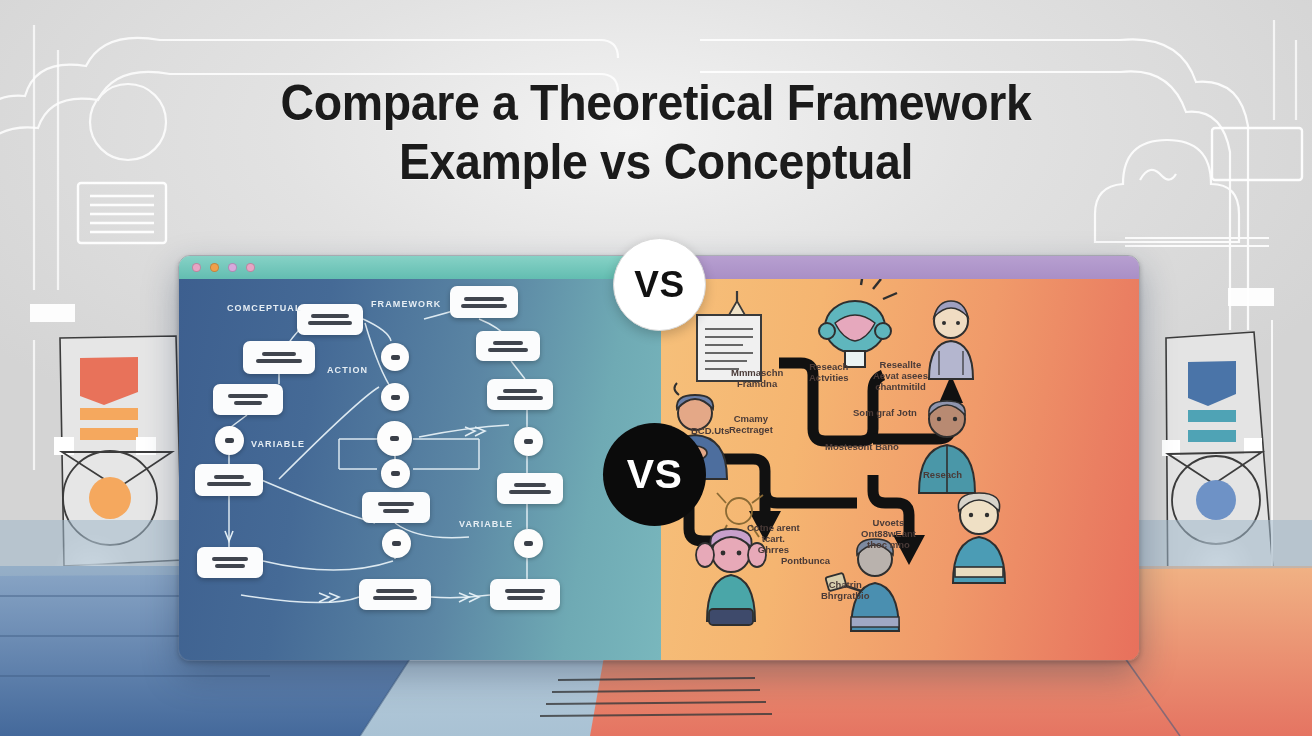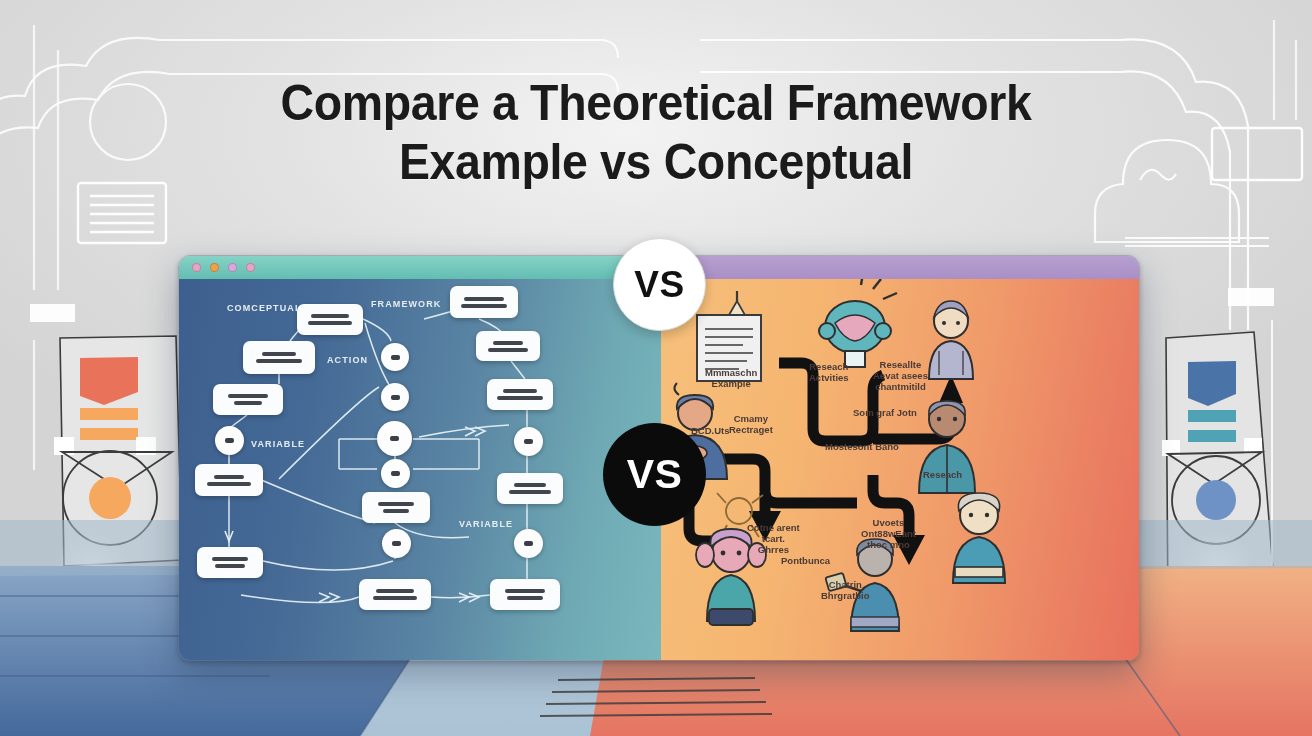--- a/index.html
+++ b/index.html
@@ -371,21 +371,21 @@
           <i></i>
         </div>
         <div class="nodecirc" style="left: 335px; top: 250px; width: 29px; height: 29px;">
           <i></i>
         </div>
         <div class="nodecirc" style="left: 203px; top: 250px; width: 29px; height: 29px;">
           <i></i>
         </div>
         <div class="plab" style="left: 48px; top: 24px;">COMCEPTUAL</div>
         <div class="plab" style="left: 192px; top: 20px;">FRAMEWORK</div>
-        <div class="plab" style="left: 148px; top: 76px;">ACTION</div>
+        <div class="plab" style="left: 148px; top: 86px;">ACTION</div>
         <div class="plab" style="left: 72px; top: 160px;">VARIABLE</div>
         <div class="plab" style="left: 280px; top: 240px;">VARIABLE</div>
       </div>
 
     <div class="pane-r" id="paneR">
       <svg viewBox="0 0 480 383" width="480" height="383">
 
         <g stroke="#111" stroke-width="11" fill="none" stroke-linecap="butt">
           <path d="M118 84 L140 84 Q152 84 152 96 L152 150 Q152 162 164 162 L200 162 Q212 162 212 150 L212 112 Q212 100 222 96"></path>
           <path d="M8 180 L92 180 Q104 180 104 192 L104 212 Q104 224 116 224 L196 224"></path>
@@ -488,23 +488,23 @@
         <g transform="translate(290,212)">
           <circle cx="28" cy="24" r="19" fill="#efe0c5" stroke="#2f2f2f" stroke-width="2"></circle>
           <path d="M8 20 q20 -22 40 0 q4 -18 -20 -18 q-24 0 -20 18z" fill="#d8d4cb" stroke="#2f2f2f" stroke-width="1.6"></path>
           <circle cx="20" cy="24" r="2.2" fill="#2f2f2f"></circle>
             <circle cx="36" cy="24" r="2.2" fill="#2f2f2f"></circle>
           <path d="M2 92 q0 -42 26 -46 q26 4 26 46 z" fill="#4b9cb5" stroke="#2f2f2f" stroke-width="2"></path>
           <rect x="4" y="76" width="48" height="10" fill="#e8dcc0" stroke="#2f2f2f" stroke-width="1.6"></rect>
         </g>
       </svg>
 
-    <div class="rlab" style="left: 44px; top: 88px;">
+    <div class="rlab" style="left: 70px; top: 88px;">
           <div>Mmmaschn</div>
-          <div>Example</div>
+          <div>Framdna</div>
         </div>
         <div class="rlab" style="left: 148px; top: 82px;">
           <div>Reseach</div>
           <div>Actvities</div>
         </div>
         <div class="rlab" style="left: 212px; top: 80px;">
           <div>Reseallte</div>
           <div>Aevat asees</div>
           <div>chantmitild</div>
         </div>

